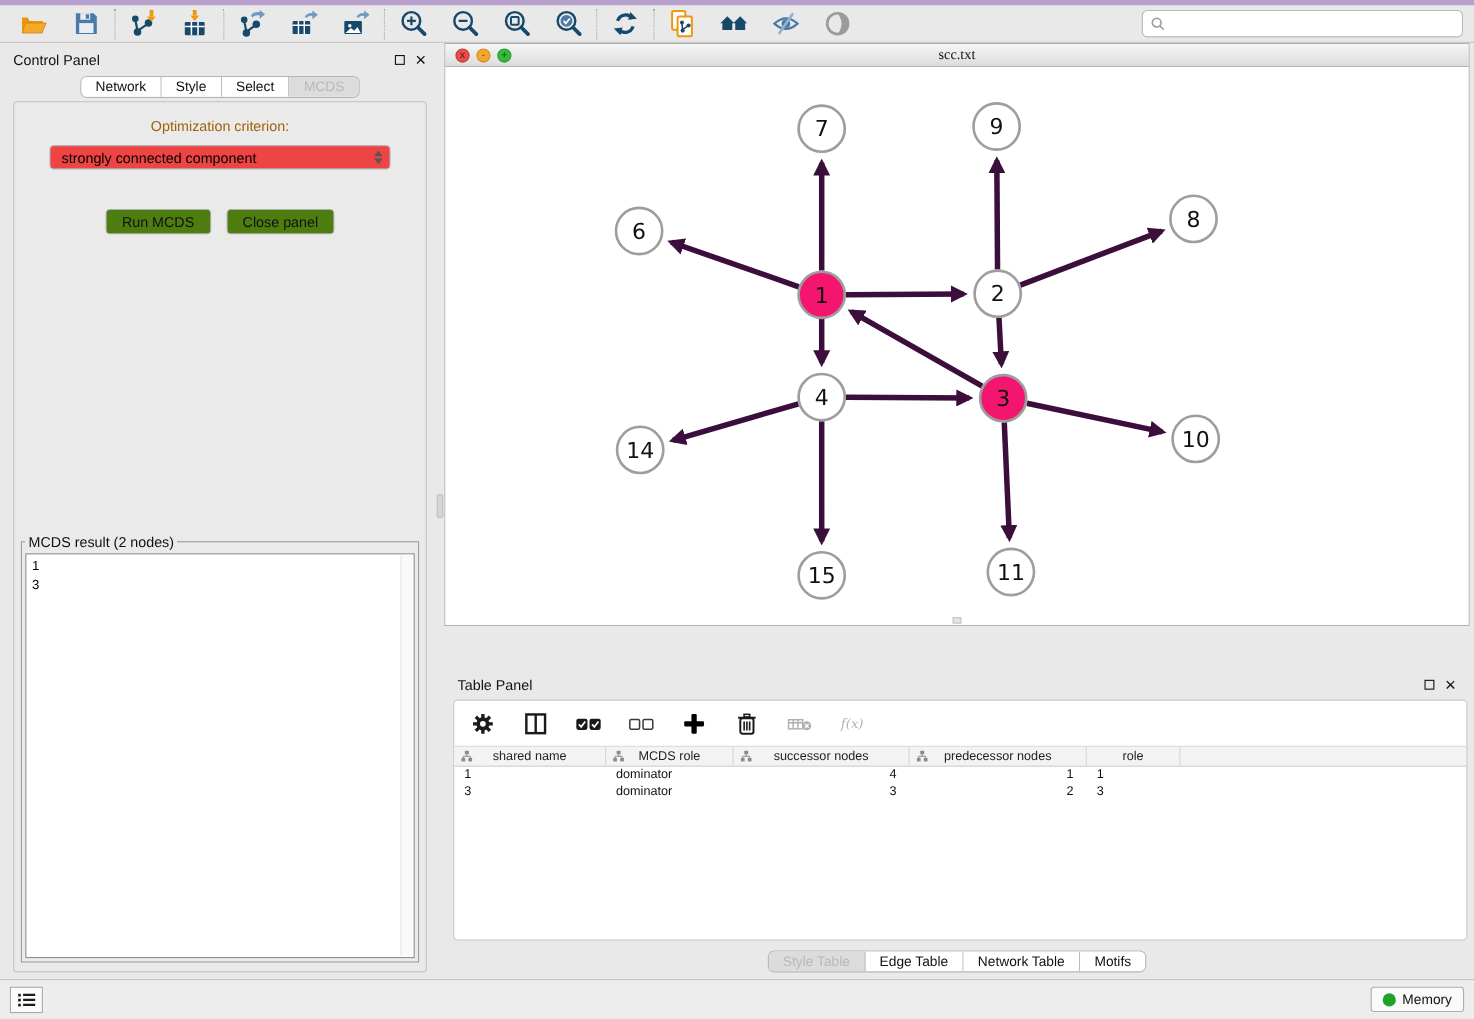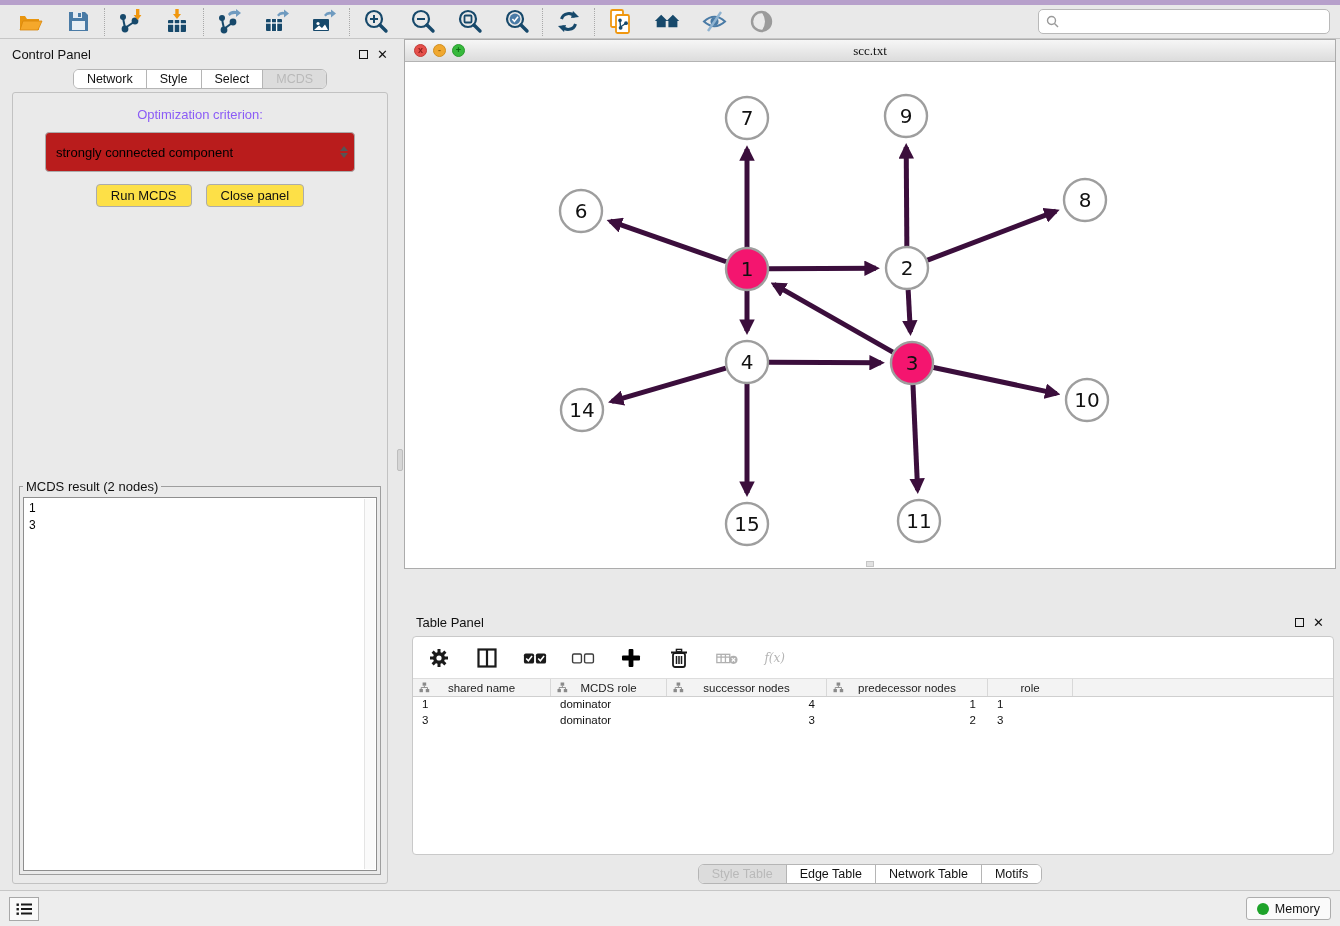--- a/index.html
+++ b/index.html
@@ -30,28 +30,28 @@
   .cp-title { font-size:13px; color:#111; }
   .panel-btns { margin-left:auto; display:flex; align-items:center; gap:9px; }
   .float-ico { width:9px; height:9px; border:1.6px solid #111; display:inline-block; }
   .close-ico { font-size:13px; font-weight:bold; color:#111; line-height:1; }
   .cp-tabs { display:flex; justify-content:center; margin-bottom:3px; }
   .seg { display:inline-flex; border:1px solid #B5B5B5; border-radius:6px; overflow:hidden; background:#FFF; }
   .seg .tab { padding:2px 13px; font-size:12.5px; color:#111; background:#FFF; border-right:1px solid #B5B5B5; cursor:default; white-space:nowrap; }
   .seg .tab:last-child { border-right:none; }
   .seg .tab.active { background:#DCDCDC; color:#B9B9B9; }
   .cp-body { flex:1; margin:0 8px 6px 8px; background:#EAEAEA; border:1px solid #C2C2C2; border-radius:3px; display:flex; flex-direction:column; padding-top:14px; min-height:0; }
-  .opt-label { text-align:center; font-size:13px; color:#8b5cf6; }
-  .selectbox { width:310px; height:40px; margin:10px auto 0; background:#b91c1c; border:1px solid #ABABAB; border-radius:4px; display:flex; align-items:center; padding:0 6px 0 10px; font-size:13px; }
+  .opt-label { text-align:center; font-size:13px; color:#a16207; }
+  .selectbox { width:310px; height:22px; margin:10px auto 0; background:#ef4444; border:1px solid #ABABAB; border-radius:4px; display:flex; align-items:center; padding:0 6px 0 10px; font-size:13px; }
   .updown { margin-left:auto; display:flex; flex-direction:column; gap:2px; }
   .updown i { width:0; height:0; border-left:4px solid transparent; border-right:4px solid transparent; }
   .updown .up { border-bottom:5px solid #555; }
   .updown .dn { border-top:5px solid #555; }
   .btnrow { display:flex; justify-content:center; gap:14px; margin-top:12px; }
-  .pushbtn { background:#fde047; border:1px solid #ACACAC; border-radius:4px; font-size:13px; padding:3px 14px; color:#111; }
+  .pushbtn { background:#4d7c0f; border:1px solid #ACACAC; border-radius:4px; font-size:13px; padding:3px 14px; color:#111;margin-top:24px; }
   .resultset { margin:272px 6px 8px 6px; border:1px solid #9E9E9E; padding:3px; flex:1; display:flex; flex-direction:column; min-height:0; }
   .resultset legend { font-size:13px; padding:0 3px; color:#111; }
   .result-box { flex:1; background:#FFF; border:1px solid #8E8E8E; position:relative; font-size:12px; padding:2px 16px 2px 5px; white-space:pre-line; line-height:1.4; overflow:hidden; }
   .result-scroll { position:absolute; top:1px; bottom:1px; right:1px; width:11px; background:#FAFAFA; border-left:1px solid #E4E4E4; }
 
   .vsplit { width:8px; position:relative; }
   .vsplit .handle { position:absolute; top:410px; left:1px; width:6px; height:22px; background:#D6D6D6; border:1px solid #BDBDBD; border-radius:2px; }
 
   .rightcol { flex:1; display:flex; flex-direction:column; margin-right:4px; min-width:0; }
 

